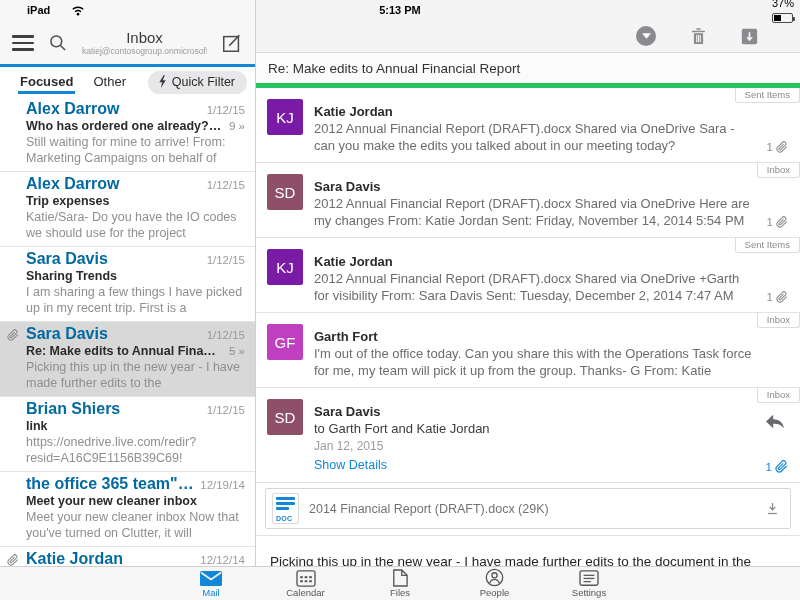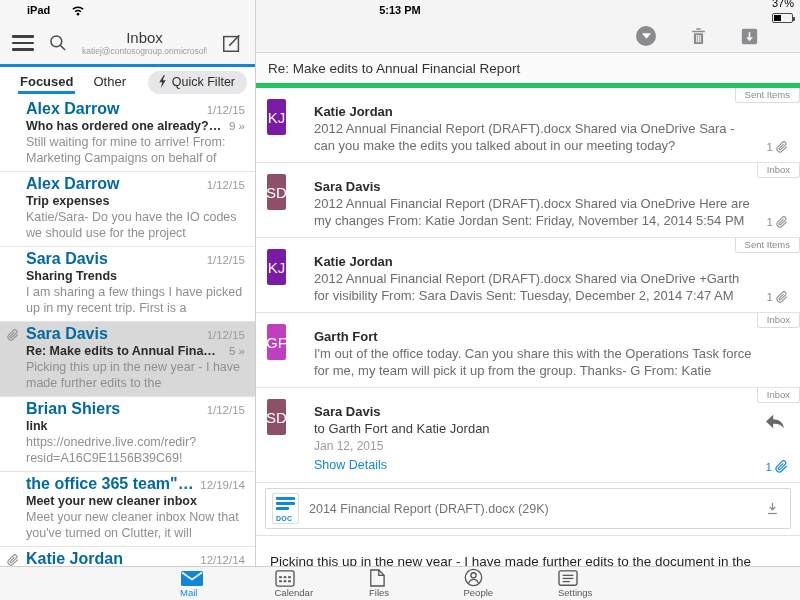--- a/index.html
+++ b/index.html
@@ -55,21 +55,21 @@
   
   .read-toolbar { height:52px; background:#f4f4f5; display:flex; align-items:center; justify-content:flex-end; gap:34px; padding:20px 42px 0 0; }
   .tool-btn { cursor:pointer; display:flex; align-items:center; }
   .circle-down { width:20px; height:20px; border-radius:50%; background:#8a8a8f; display:flex; align-items:center; justify-content:center; }
   .subject-row { height:36px; background:#fbfbfc; border-top:1px solid #dcdcdc; border-bottom:5px solid #22c55e;
                  display:flex; align-items:center; padding:0 12px; font-size:13.5px; color:#333; }
 
   
   .thread { flex:1; overflow:hidden; background:#fff; }
   .tmsg { position:relative; padding:13px 46px 8px 58px; border-bottom:1px solid #e2e2e2; min-height:64px; cursor:pointer; }
-  .avatar { position:absolute; left:11px; top:11px; width:19px; height:36px; border-radius:2px;
+  .avatar { position:absolute; left:11px; top:11px; width:36px; height:36px; border-radius:2px;
             color:#fff; font-size:15px; display:flex; align-items:center; justify-content:center; }
   .av-purple { background:#7a1ba6; }
   .av-mauve { background:#8e5069; }
   .av-magenta { background:#c03fc0; }
   .folder-badge { position:absolute; top:0; right:0; background:#fff; border:1px solid #dcdcdc; border-top:none;
                   border-radius:0 0 3px 3px; font-size:9.5px; color:#8a8a8f; padding:1px 9px 2px; }
   .tsender { font-size:13px; font-weight:bold; color:#2b2b2b; line-height:17px; margin-top:2px; }
   .tpreview { font-size:13px; color:#6d6d70; line-height:17px; max-height:34px; overflow:hidden; }
   .clip-count { position:absolute; right:12px; bottom:9px; display:flex; align-items:center; gap:3px;
                 font-size:11.5px; color:#8e8e93; }
@@ -90,21 +90,21 @@
   .attach-name { flex:1; font-size:12.5px; color:#737373; white-space:nowrap; overflow:hidden; text-overflow:ellipsis; }
   .dl-btn { color:#8a8a8f; cursor:pointer; display:flex; }
 
   
   .msg-body { padding:16px 14px; font-size:13.5px; color:#1f1f1f; line-height:1.45; }
 
   
   .bottom-bar { position:absolute; left:0; bottom:0; width:800px; height:34px; background:#f6f6f7;
                 border-top:1px solid #cfcfcf; display:flex; justify-content:center; z-index:20; }
   .bb-inner { width:440px; display:flex; justify-content:space-between; align-items:flex-end; padding:3px 0 2px; }
-  .bb-item { width:62px; display:flex; flex-direction:column; align-items:flex-start; gap:0px; cursor:pointer; color:#55565a; }
+  .bb-item { width:62px; display:flex; flex-direction:column; align-items:center; gap:0px; cursor:pointer; color:#55565a; }
   .bb-item .lbl { font-size:9.5px; line-height:11px; }
   .bb-item.active { color:#1287d8; }
   svg { display:block; }
 </style>
 </head>
 <body>
 
 <div class="app">
 
   <div class="statusbar">

